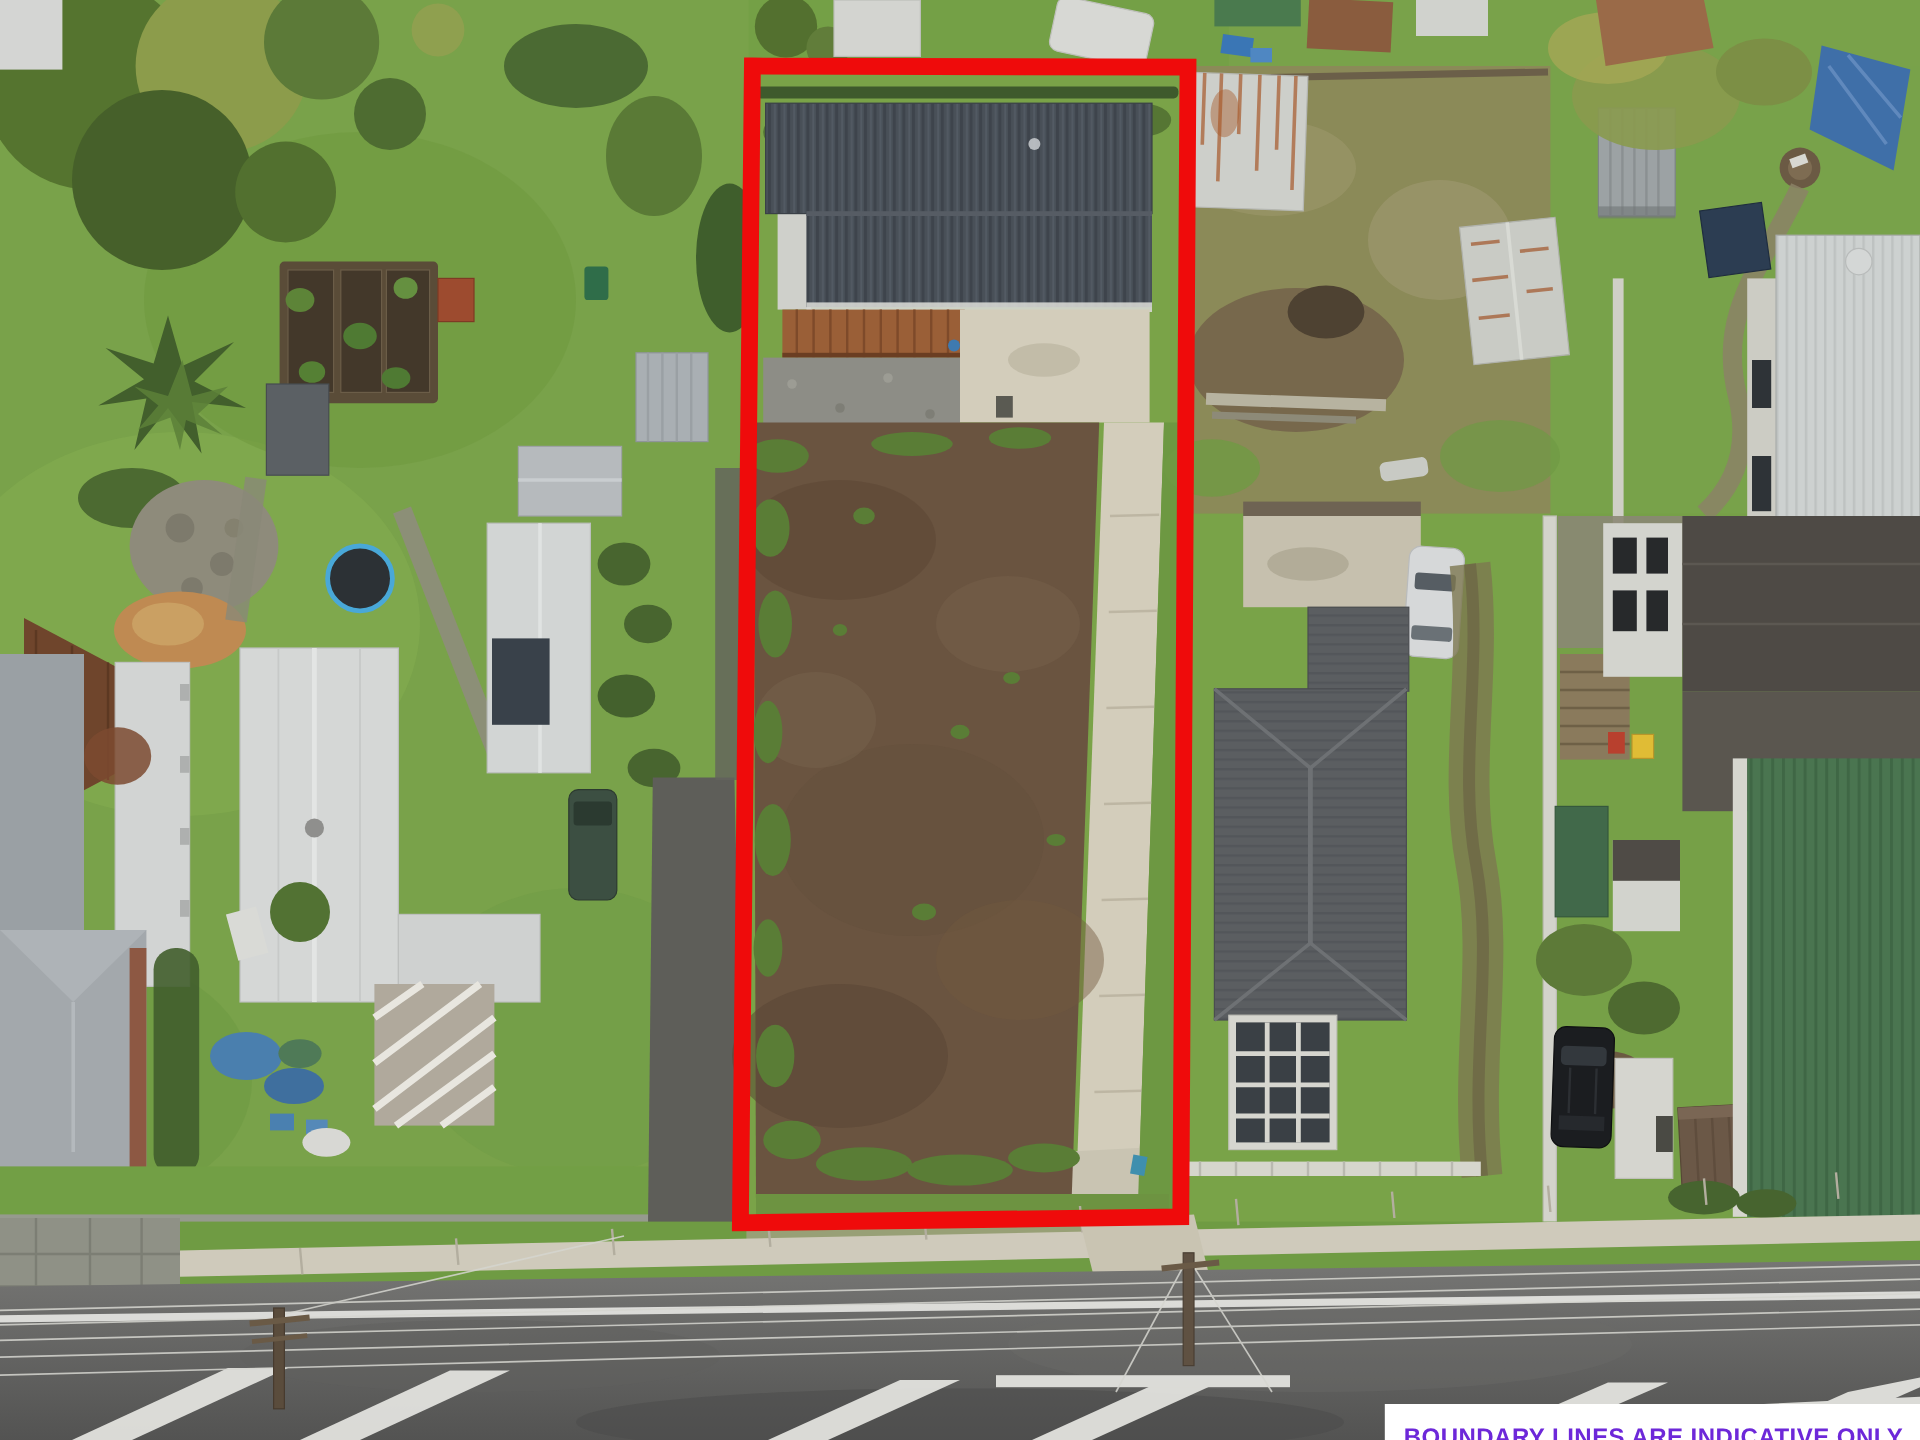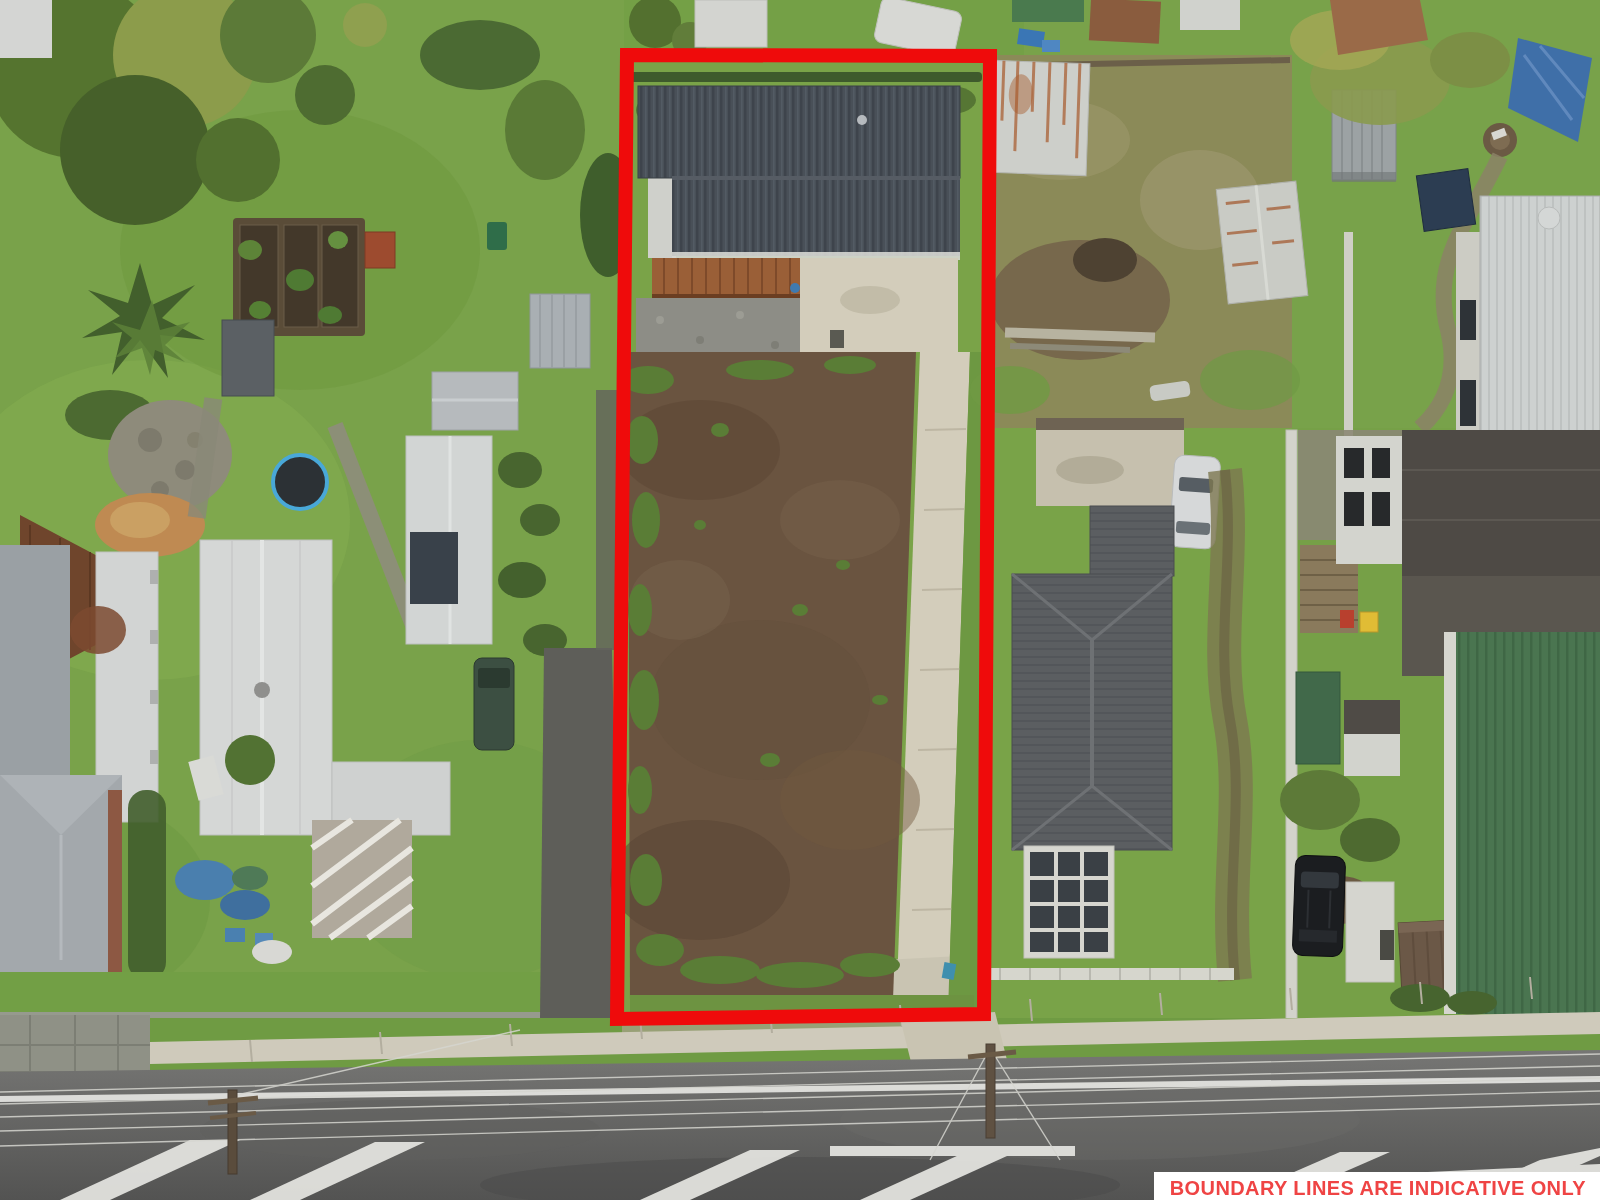--- a/index.html
+++ b/index.html
@@ -1,21 +1,21 @@
 <!DOCTYPE html>
 <html><head>
 <meta charset="utf-8">
 <style>
   html,body{margin:0;padding:0;background:#222;}
   .stage{position:relative;width:1600px;height:1200px;overflow:hidden;background:#79a24a;
          font-family:"Liberation Sans", sans-serif;}
   .stage svg{position:absolute;inset:0;display:block;}
-  .disclaimer{position:absolute;right:0;bottom:0;height:28px;line-height:33px;
-              background:#ffffff;color:#ef4444;font-weight:bold;font-size:20px;
-              letter-spacing:.4px;padding:0 14px 0 16px;white-space:nowrap;}
+  .disclaimer{position:absolute;right:0;bottom:0;height:18px;line-height:33px;
+              background:#ffffff;color:#6d28d9;font-weight:bold;font-size:20px;
+              letter-spacing:.4px;padding:12px 14px 0 16px;white-space:nowrap;}
 </style>
 </head>
 <body>
 
 <div class="stage">
 <svg width="1600" height="1200" viewBox="0 0 1600 1200">
   <defs>
     <pattern id="corrDark" width="8" height="8" patternUnits="userSpaceOnUse">
       <rect width="8" height="8" fill="#495058"></rect>
           <rect width="2.5" height="8" fill="#3e444c"></rect>

